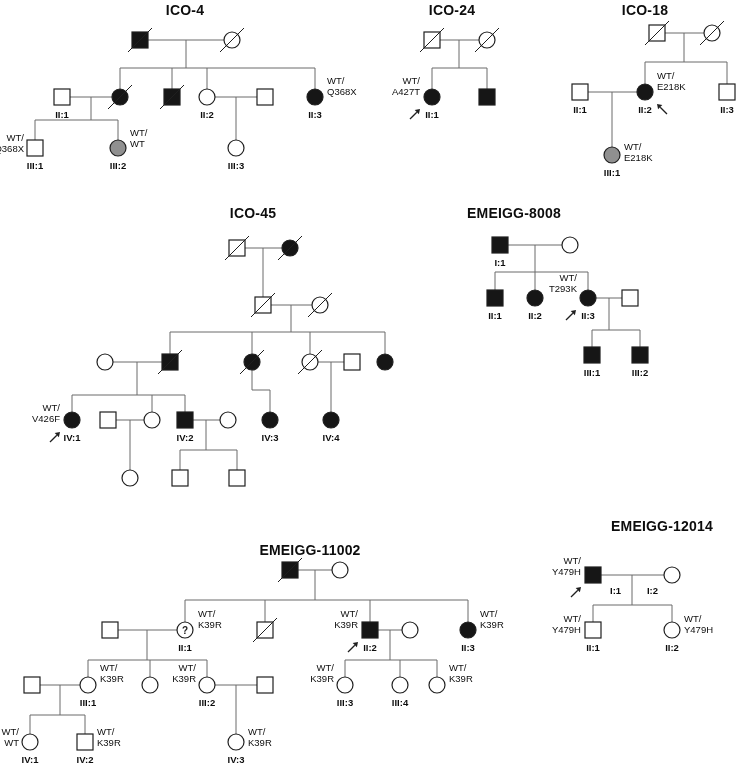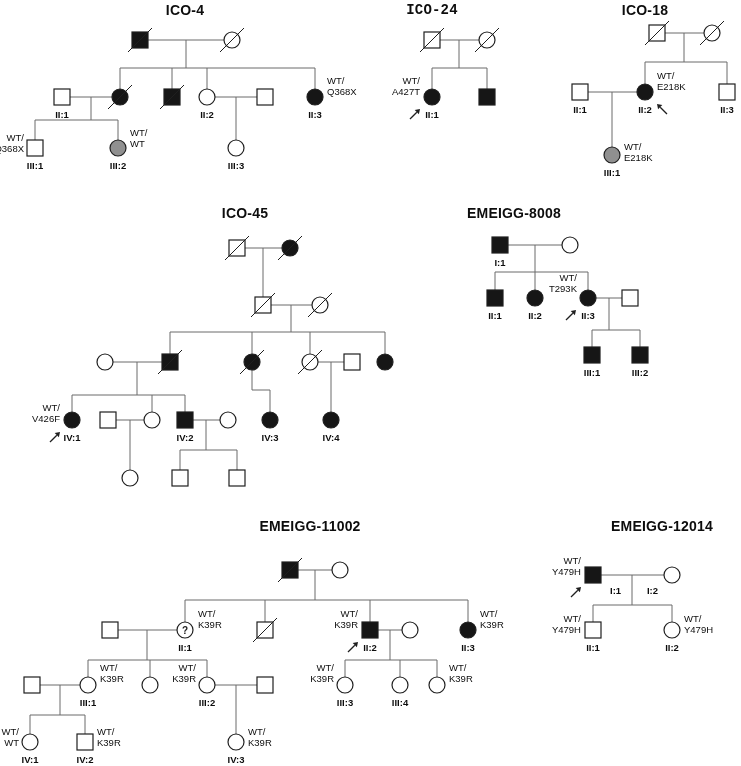--- a/index.html
+++ b/index.html
@@ -454,19 +454,19 @@
         </g>
         <g>
           <circle cx="672" cy="630" r="8" fill="#ffffff" stroke="#1f1f1f" stroke-width="1.2"></circle>
           <text x="672" y="651" text-anchor="middle" font-size="9.5" font-weight="bold" fill="#0d0d0d">II:2</text>
           <text x="684" y="622" text-anchor="start" font-size="9.5" fill="#0d0d0d">WT/</text>
           <text x="684" y="633" text-anchor="start" font-size="9.5" fill="#0d0d0d">Y479H</text>
         </g>
       </g>
     </svg>
   <div class="fam-title" style="left: 185px; top: 2px;">ICO-4</div>
-  <div class="fam-title" style="left: 432px; top: 2px; font-family: Liberation Mono, monospace;">ICO-24</div>
+  <div class="fam-title" style="left: 452px; top: 2px;">ICO-24</div>
   <div class="fam-title" style="left: 645px; top: 2px;">ICO-18</div>
-  <div class="fam-title" style="left: 245px; top: 205px;">ICO-45</div>
+  <div class="fam-title" style="left: 253px; top: 205px;">ICO-45</div>
   <div class="fam-title" style="left: 514px; top: 205px;">EMEIGG-8008</div>
-  <div class="fam-title" style="left: 310px; top: 518px;">EMEIGG-11002</div>
+  <div class="fam-title" style="left: 310px; top: 542px;">EMEIGG-11002</div>
   <div class="fam-title" style="left: 662px; top: 518px;">EMEIGG-12014</div>
 </div>
 
 </body></html>

